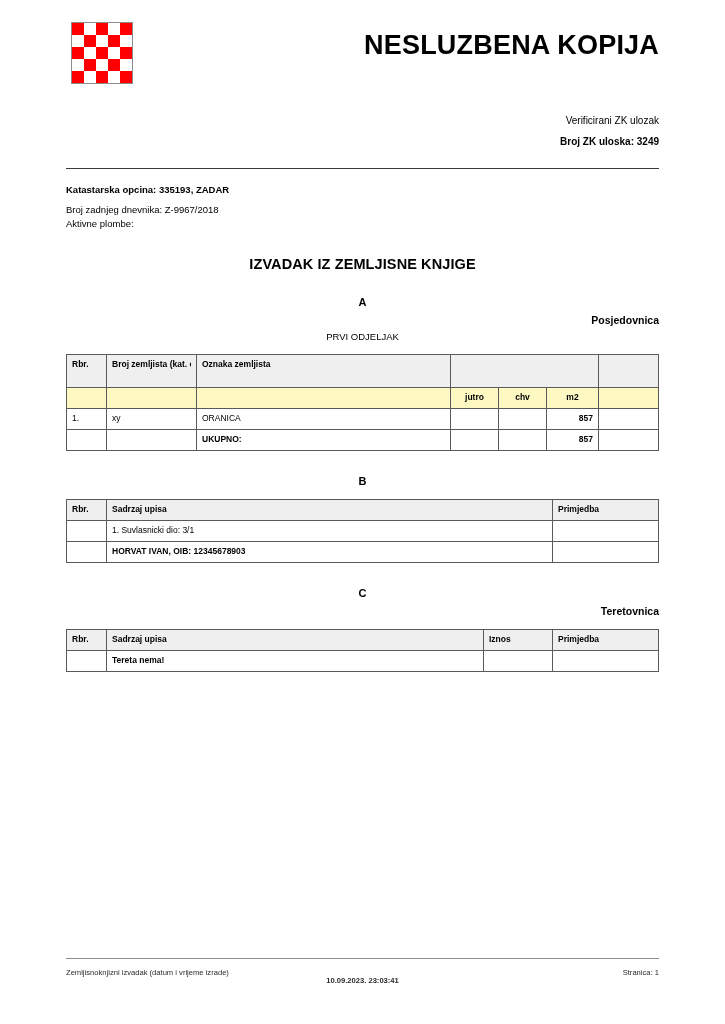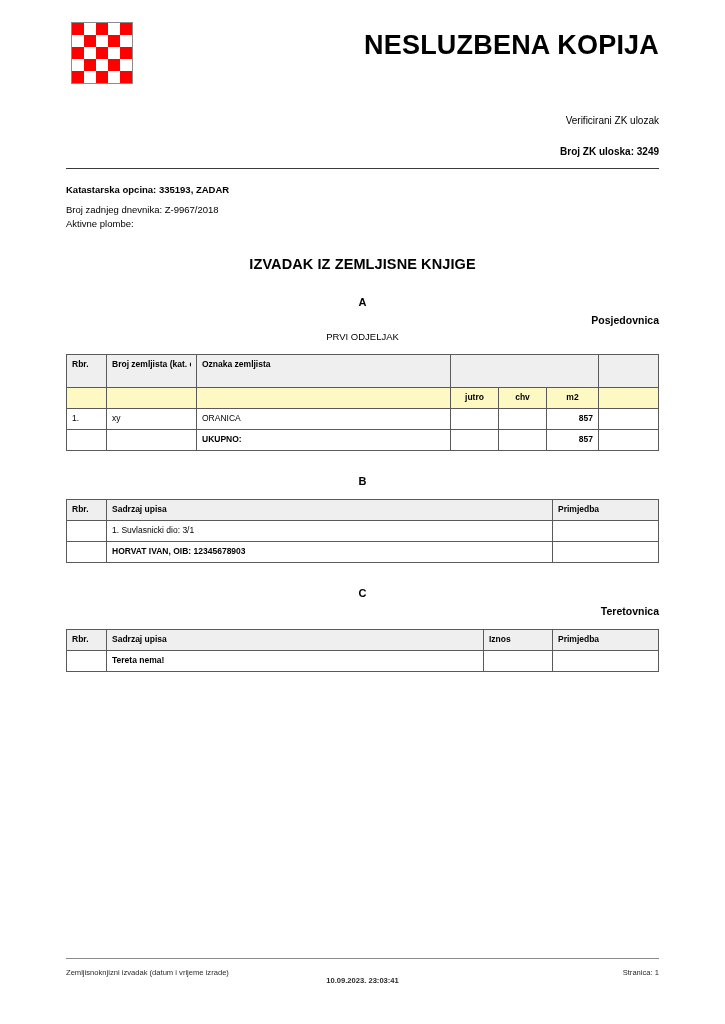--- a/index.html
+++ b/index.html
@@ -70,21 +70,21 @@
   }
   .issuer-right {
     position: absolute;
     right: 0; top: 0;
     width: 300px;
     text-align: right;
     font-size: 10px;
     line-height: 14.3px;
   }
   .issuer-right .r1 { margin-top: 14.3px; font-weight: normal; }
-  .issuer-right .r2 { margin-top: 16px; font-weight: bold; }
+  .issuer-right .r2 { margin-top: 6px; font-weight: bold; }
 
   .rule {
     border: 0;
     border-top: 1.6px solid #3a3a3a;
     margin: 6px 0 0 0;
   }
 
   
   .cadastre {
     margin-top: 14px;

